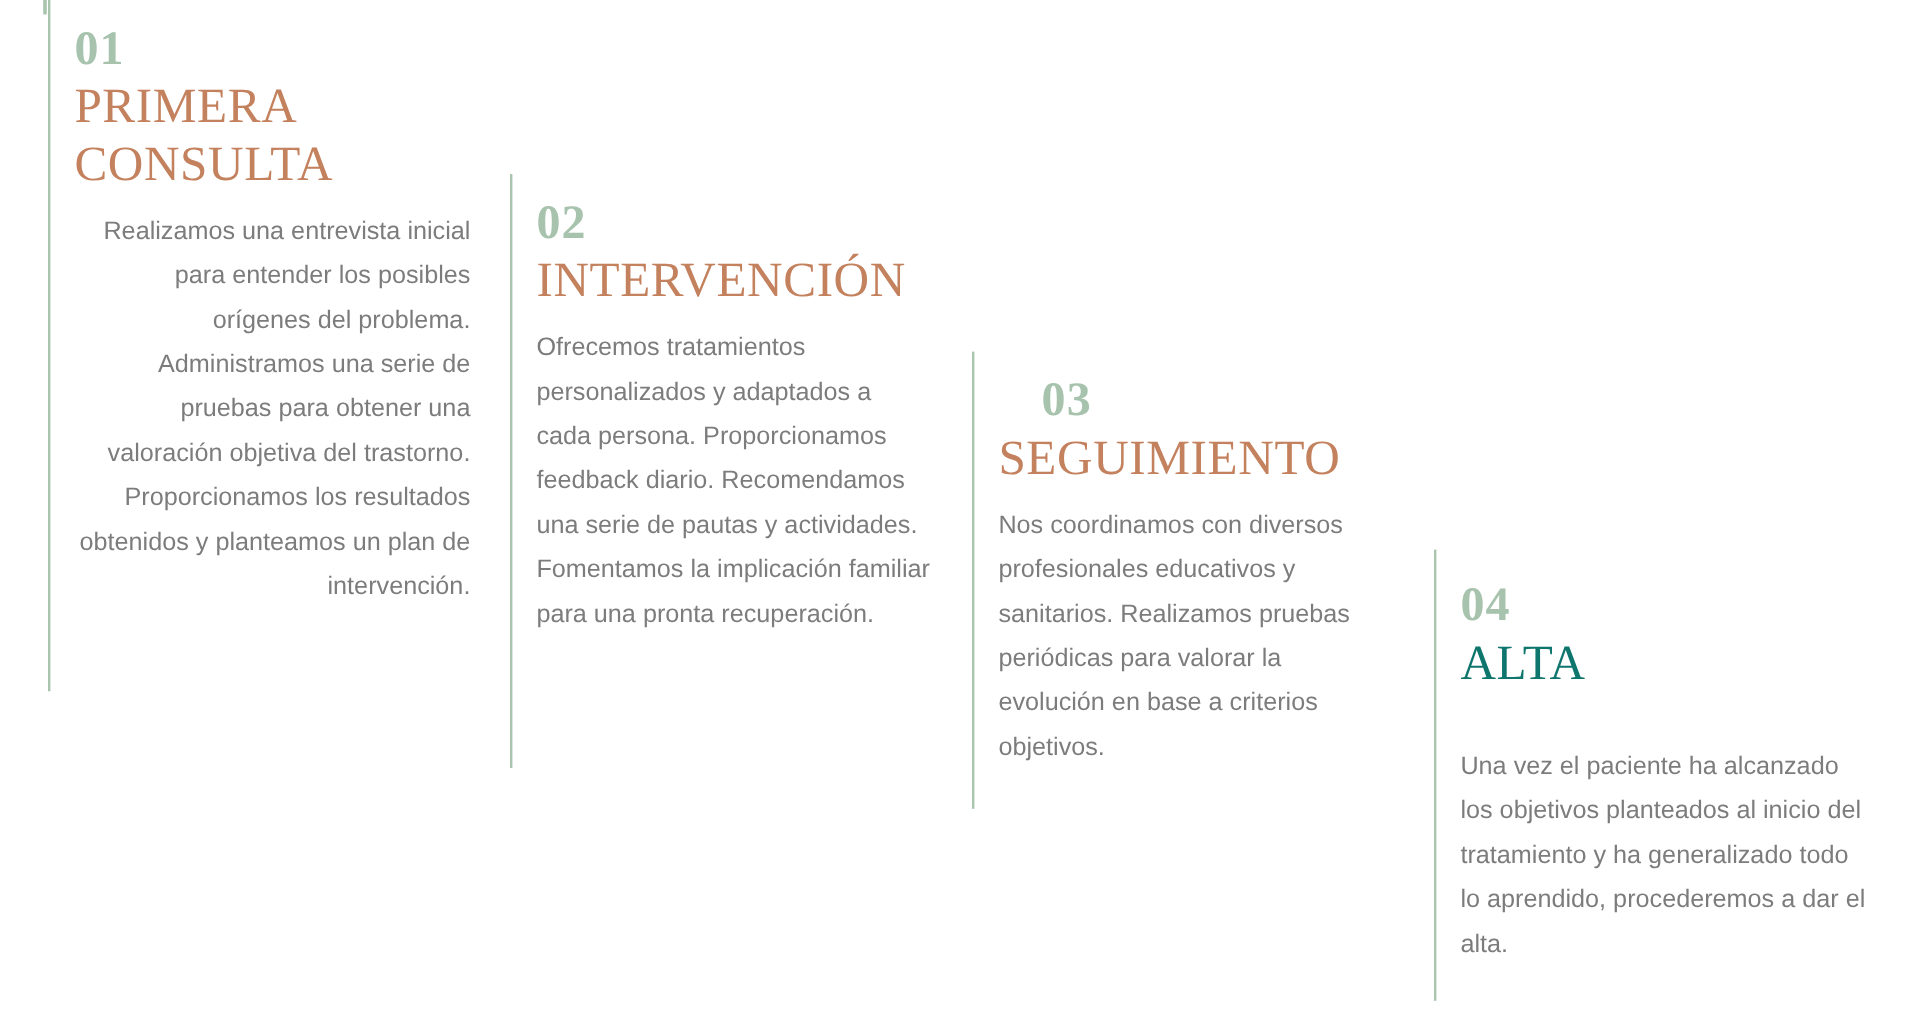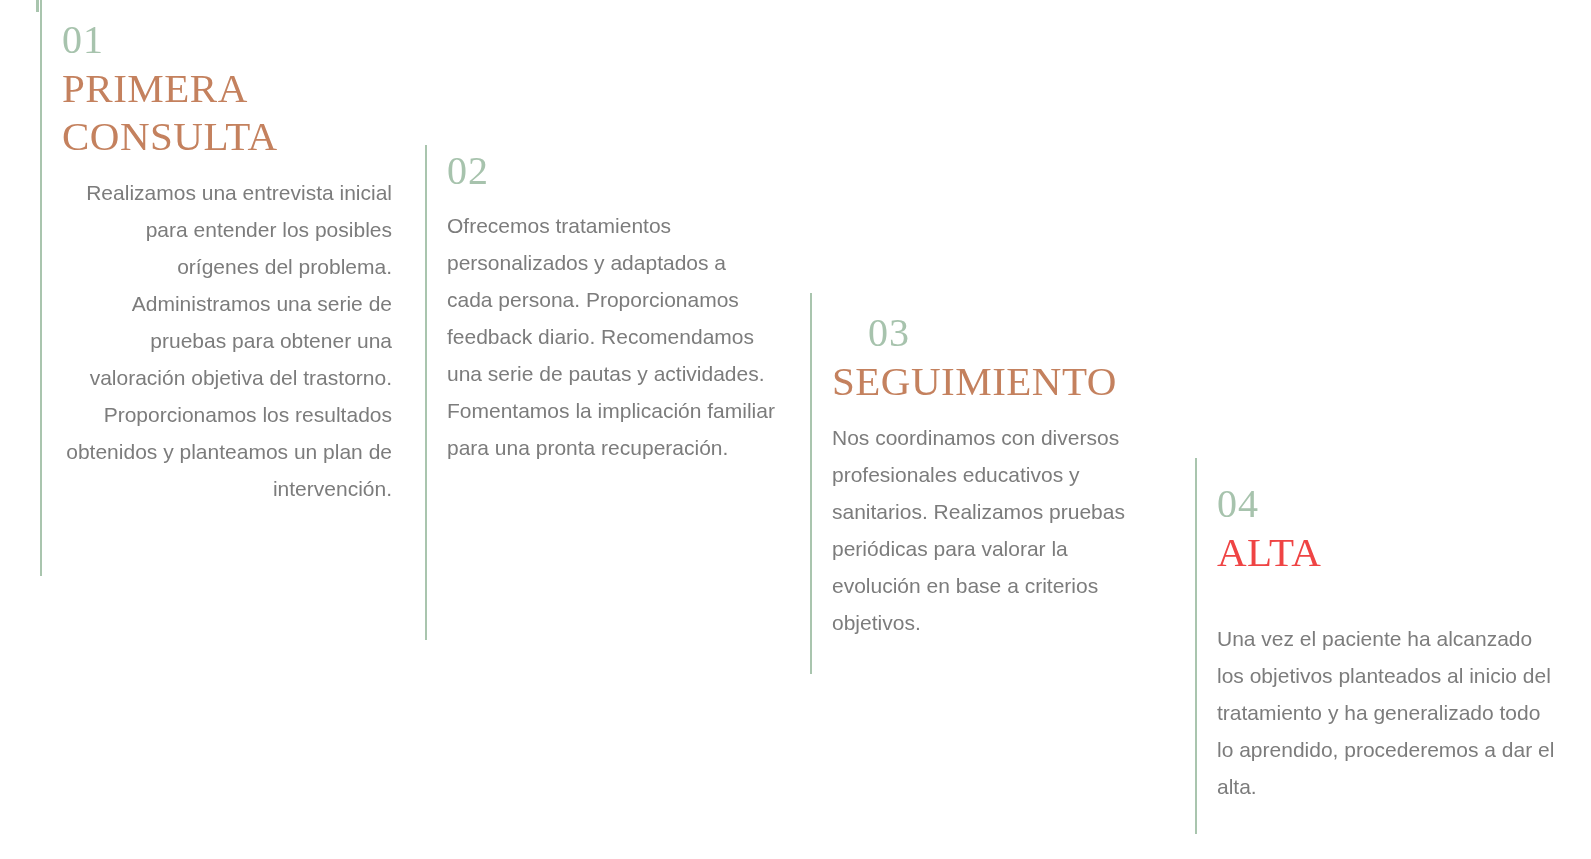--- a/index.html
+++ b/index.html
@@ -35,21 +35,21 @@
     left: 22px;
     top: 0;
     right: 0;
   }
   .num {
     font-family: "Liberation Serif", serif;
     font-size: 40px;
     line-height: 44px;
     color: #a7c3ad;
     letter-spacing: 1px;
-    font-weight: 400;
+    font-weight: 700;
   }
   .title {
     font-family: "Liberation Serif", serif;
     font-size: 41px;
     line-height: 48px;
     color: #c4815e;
     letter-spacing: 0.5px;
     font-weight: 400;
     margin-top: 2px;
   }
@@ -64,21 +64,21 @@
 
   
   #step-1 { left: 40px;  top: 0px;   width: 360px; }
   #step-1 .rule { height: 576px; }
   #step-1 .step-body { top: 18px; }
   #step-1 .desc { width: 330px; }
 
   
   #step-2 { left: 425px; top: 145px; width: 360px; }
   #step-2 .rule { height: 495px; }
-  #step-2 .step-body { top: 4px; }
+  #step-2 .step-body { top: 18px; }
   #step-2 .desc { width: 330px; }
 
   
   #step-3 { left: 810px; top: 293px; width: 350px; }
   #step-3 .rule { height: 381px; }
   #step-3 .step-body { top: 18px; }
   #step-3 .desc { width: 330px; }
 
   
   #step-4 { left: 1195px; top: 458px; width: 360px; }
@@ -109,35 +109,36 @@
       <div class="num" style="color: rgb(167, 195, 173);">01</div>
       <div class="title" style="color: rgb(196, 129, 94);">PRIMERA CONSULTA</div>
       <div class="desc" style="color: rgb(124, 124, 124); text-align: right;">Realizamos una entrevista inicial para entender los posibles orígenes del problema. Administramos una serie de pruebas para obtener una valoración objetiva del trastorno. Proporcionamos los resultados obtenidos y planteamos un plan de intervención.</div>
     </div>
   </div>
 
   <div class="step" id="step-2">
     <div class="rule" style="background: rgb(169, 197, 174);"></div>
     <div class="step-body">
       <div class="num" style="color: rgb(167, 195, 173);">02</div>
+      <div class="title" style="color: rgb(196, 129, 94);">INTERVENCIÓN</div>
       <div class="desc" style="color: rgb(124, 124, 124);">Ofrecemos tratamientos personalizados y adaptados a cada persona. Proporcionamos feedback diario. Recomendamos una serie de pautas y actividades. Fomentamos la implicación familiar para una pronta recuperación.</div>
     </div>
   </div>
 
   <div class="step" id="step-3">
     <div class="rule" style="background: rgb(169, 197, 174);"></div>
     <div class="step-body">
       <div class="num" style="color: rgb(167, 195, 173); margin-left: 36px;">03</div>
       <div class="title" style="color: rgb(196, 129, 94);">SEGUIMIENTO</div>
       <div class="desc" style="color: rgb(124, 124, 124);">Nos coordinamos con diversos profesionales educativos y sanitarios. Realizamos pruebas periódicas para  valorar la evolución en base a criterios objetivos.</div>
     </div>
   </div>
 
   <div class="step" id="step-4">
     <div class="rule" style="background: rgb(169, 197, 174);"></div>
     <div class="step-body">
       <div class="num" style="color: rgb(167, 195, 173);">04</div>
-      <div class="title" style="color: #ef4444;">ALTA</div>
+      <div class="title" style="color: #0f766e;">ALTA</div>
       <div class="desc" style="color: rgb(124, 124, 124); margin-top: 44px;">Una vez el paciente ha alcanzado los objetivos planteados al inicio del tratamiento y ha generalizado todo lo aprendido, procederemos a dar el alta.</div>
     </div>
   </div>
 
 </div>
 
 </body></html>

